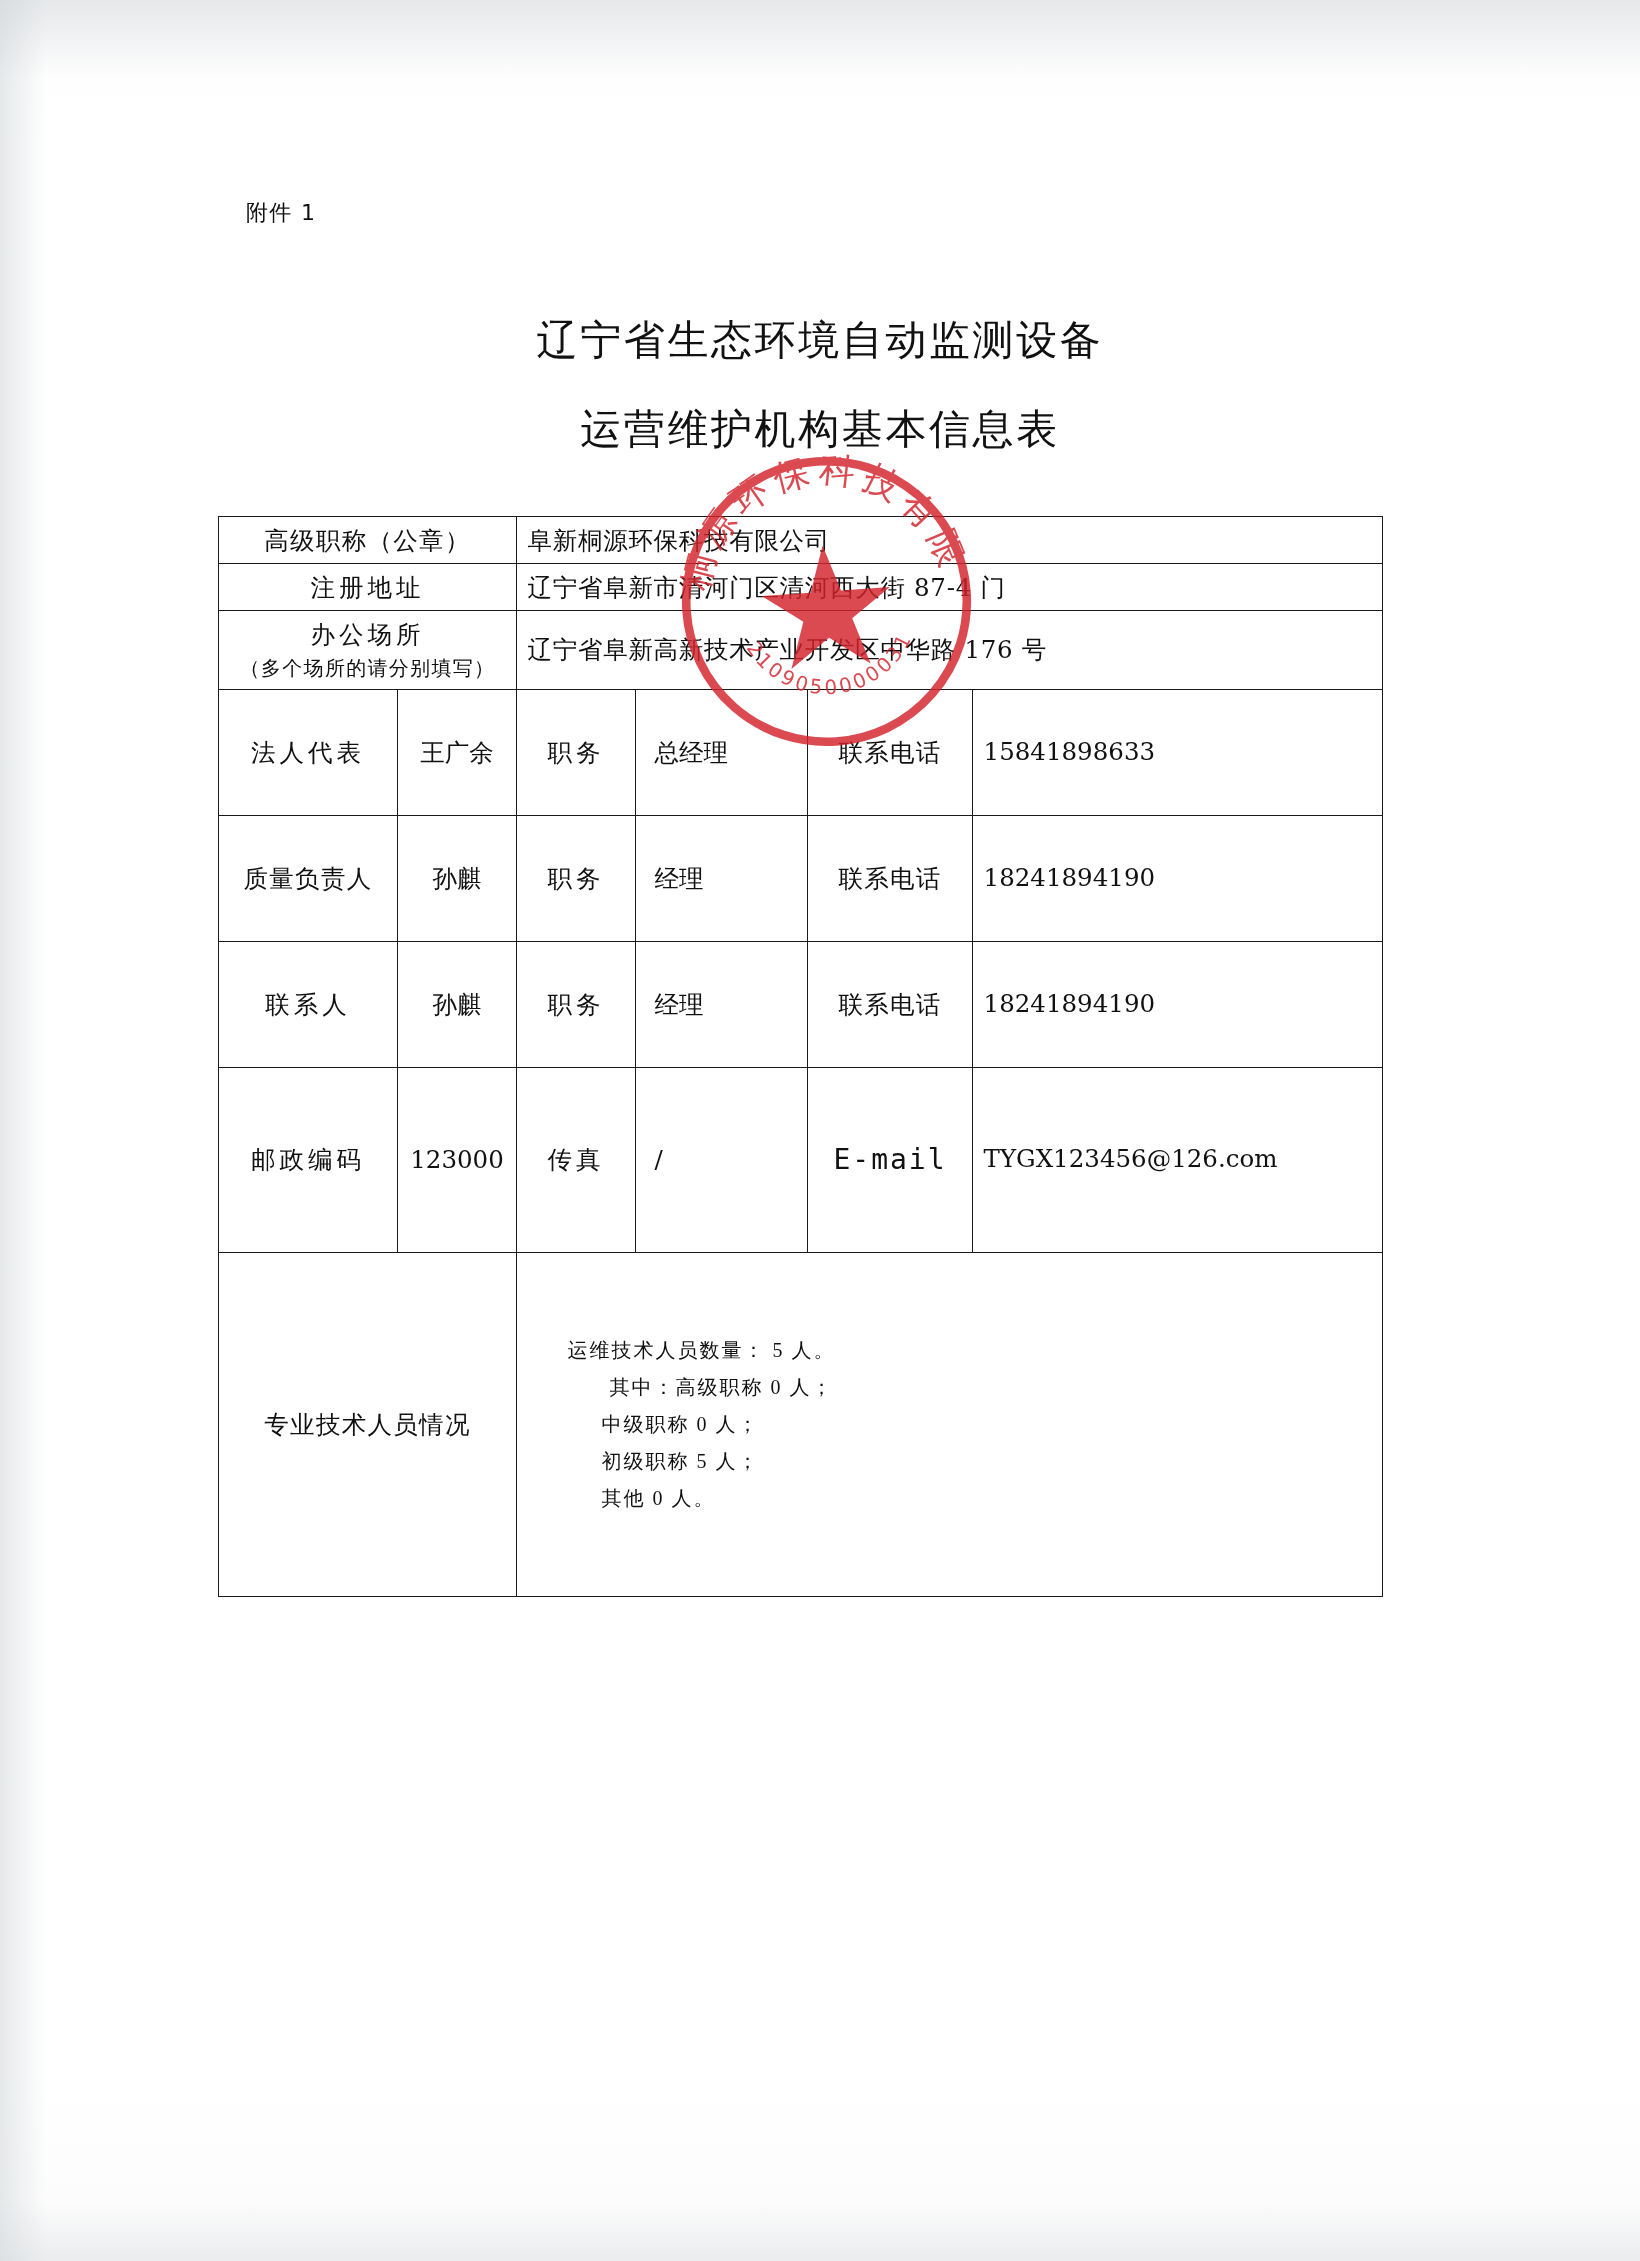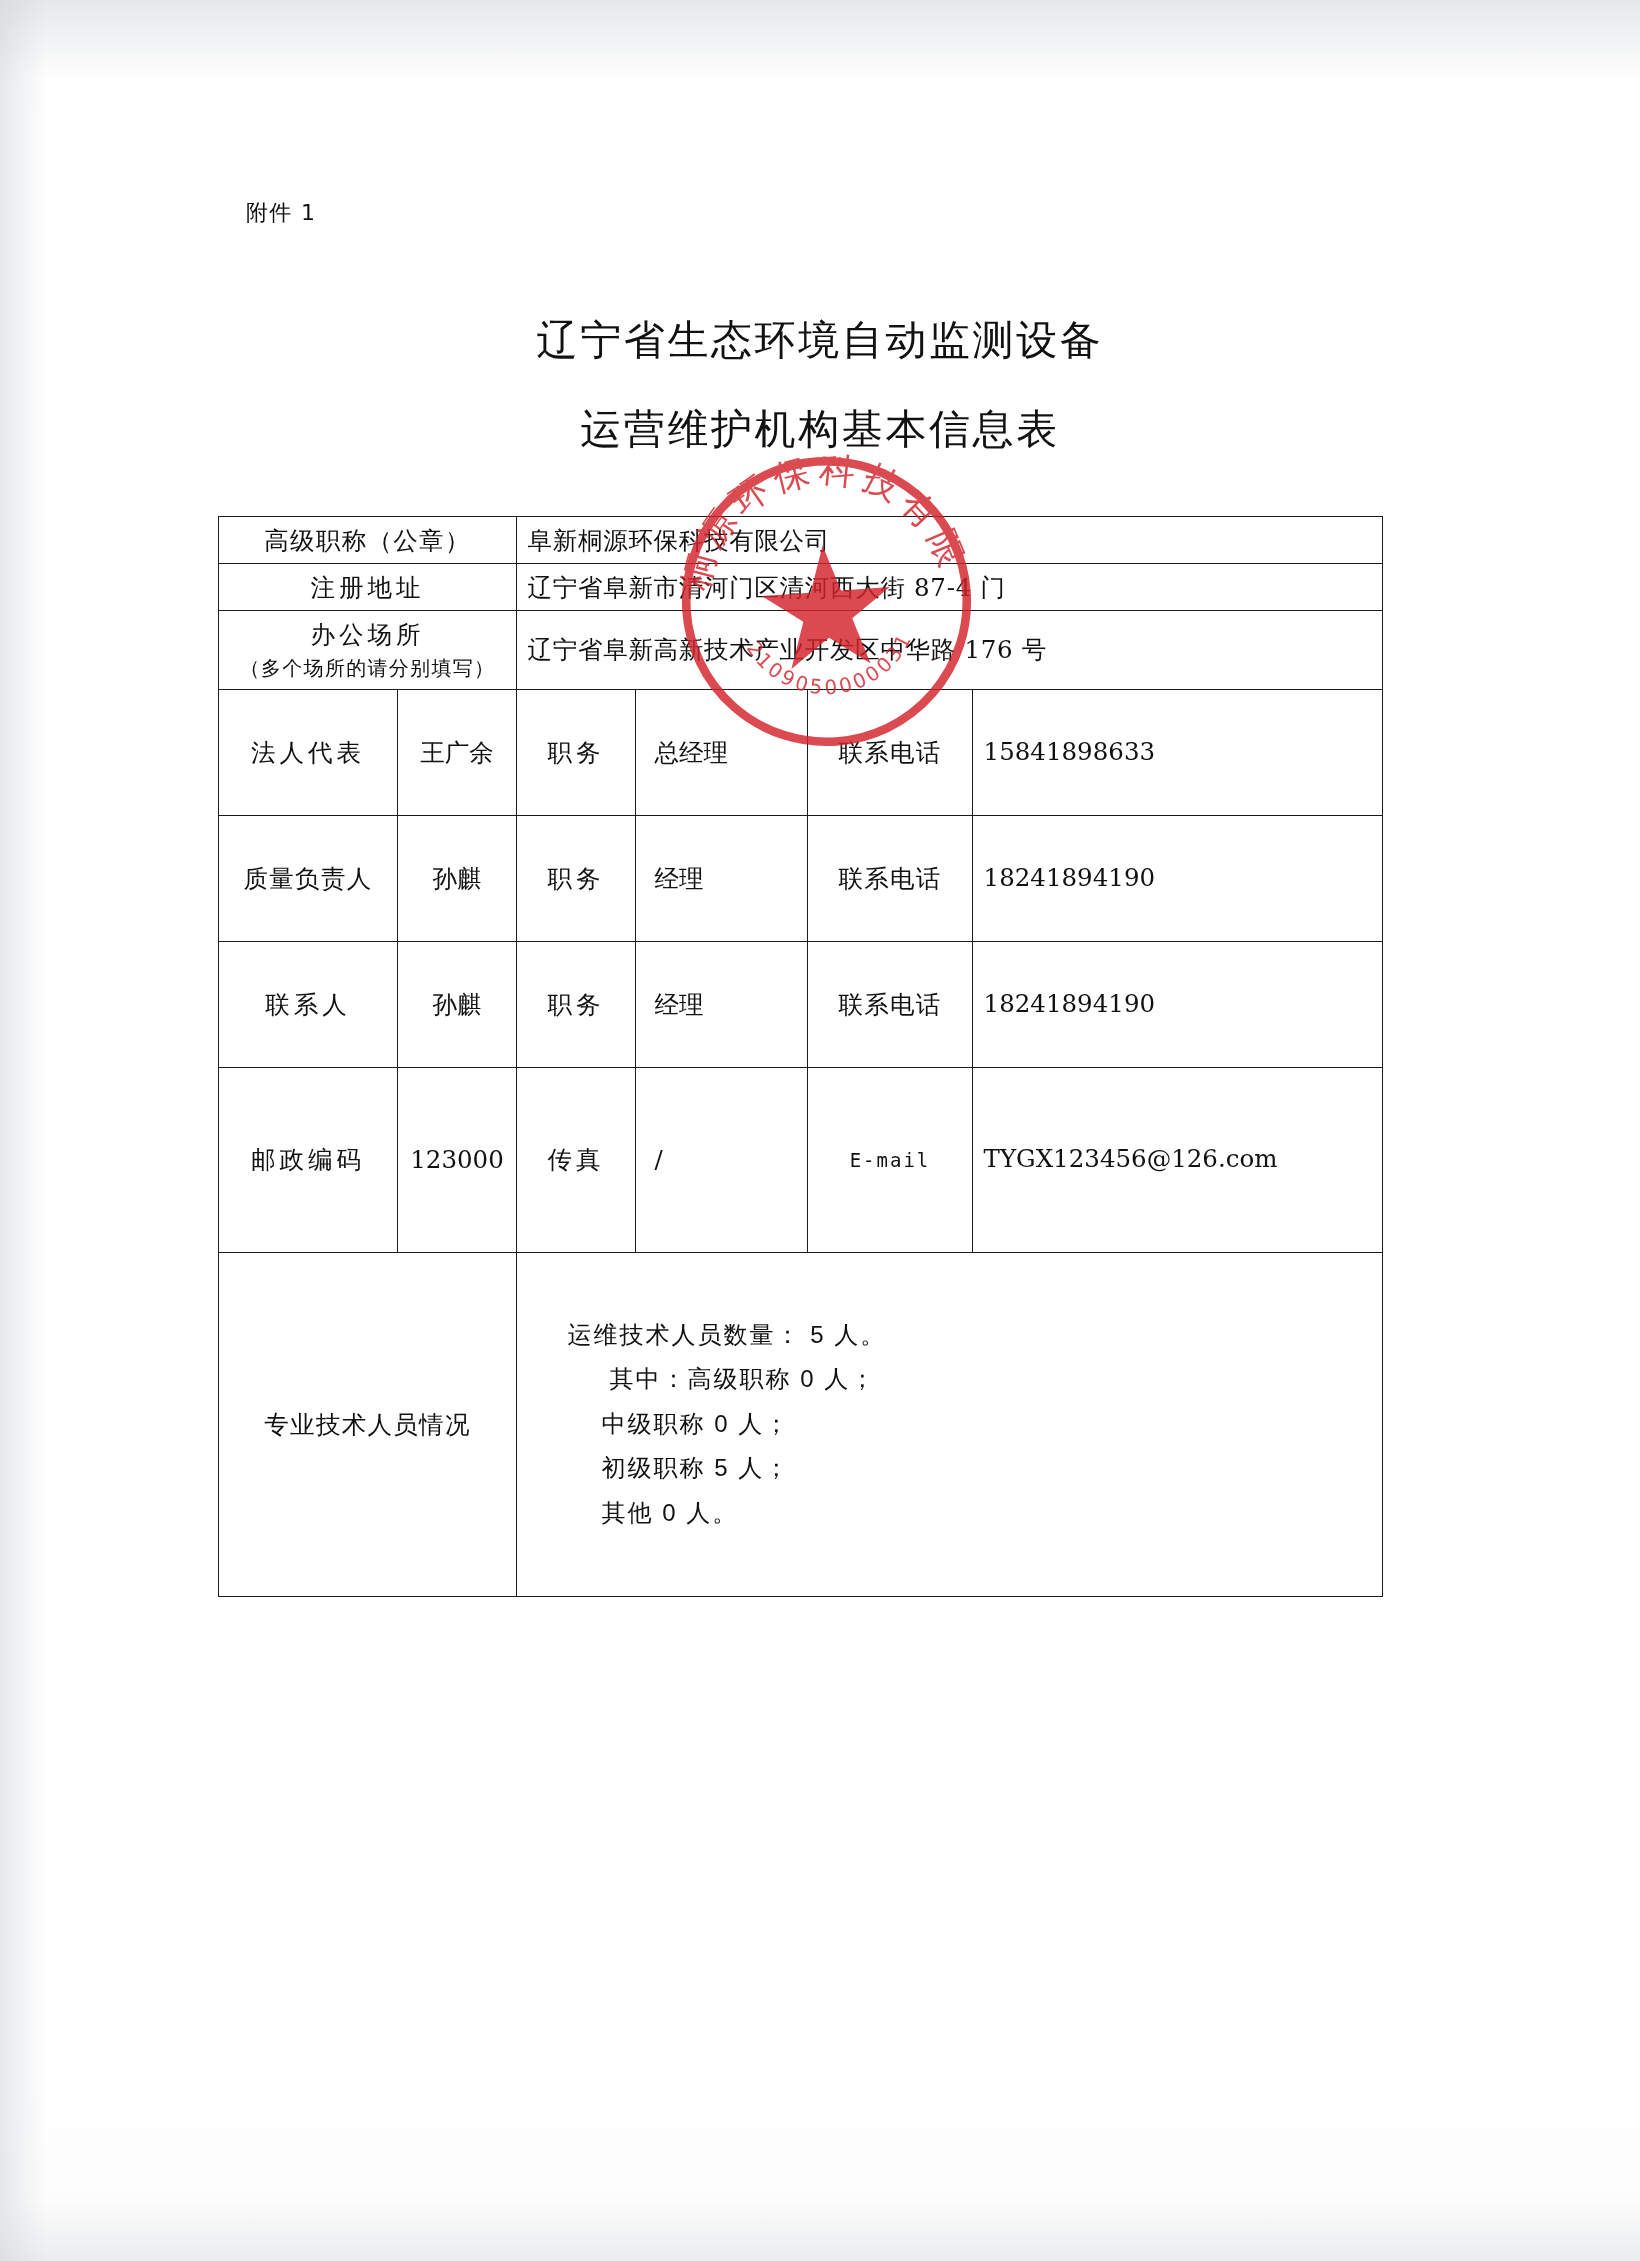--- a/index.html
+++ b/index.html
@@ -88,25 +88,25 @@
     word-break:break-all;
   }
   .sub{
     display:block;
     font-size:20px;
     letter-spacing:1.3px;
     margin-top:4px;
   }
   .staff{
     text-align:left;
-    font-size:24px;
+    font-size:20px;
     line-height:1.85;
     letter-spacing:2px;
     padding:26.5px 0 26.5px 40px;
-    font-family:Liberation Sans, sans-serif;
+    font-family:Liberation Serif, serif;
   }
   .staff .l2{padding-left:42px;}
   .staff .l3{padding-left:34px;}
   .staff .l4{padding-left:34px;}
   .staff .l5{padding-left:34px;}
 
   
   .seal{
     position:absolute;
     left:671px;top:446px;
@@ -183,21 +183,21 @@
         <td class="val-c" style="text-align:left;padding-left:18.5px">经理</td>
         <td class="lbl lbl-tight">联系电话</td>
         <td class="val-wrap">18241894190</td>
       </tr>
 
       <tr style="height:185px">
         <td class="lbl">邮政编码</td>
         <td class="val-c">123000</td>
         <td class="lbl">传真</td>
         <td class="val-c" style="text-align:left;padding-left:18.5px">/</td>
-        <td class="lbl lbl-tight" style="letter-spacing:2px;font-family:'DejaVu Sans Mono',monospace;font-size:19px">E-mail</td>
+        <td class="lbl lbl-tight" style="letter-spacing:2px;font-family:'DejaVu Sans Mono',monospace;font-size:28px">E-mail</td>
         <td class="val-wrap">TYGX123456@126.com</td>
       </tr>
 
       <tr style="height:344px">
         <td class="lbl lbl-tight" colspan="2">专业技术人员情况</td>
         <td colspan="4">
           <div class="staff">
             <div class="l1">运维技术人员数量：    5 人。</div>
             <div class="l2">其中：高级职称   0 人；</div>
             <div class="l3">中级职称   0 人；</div>

